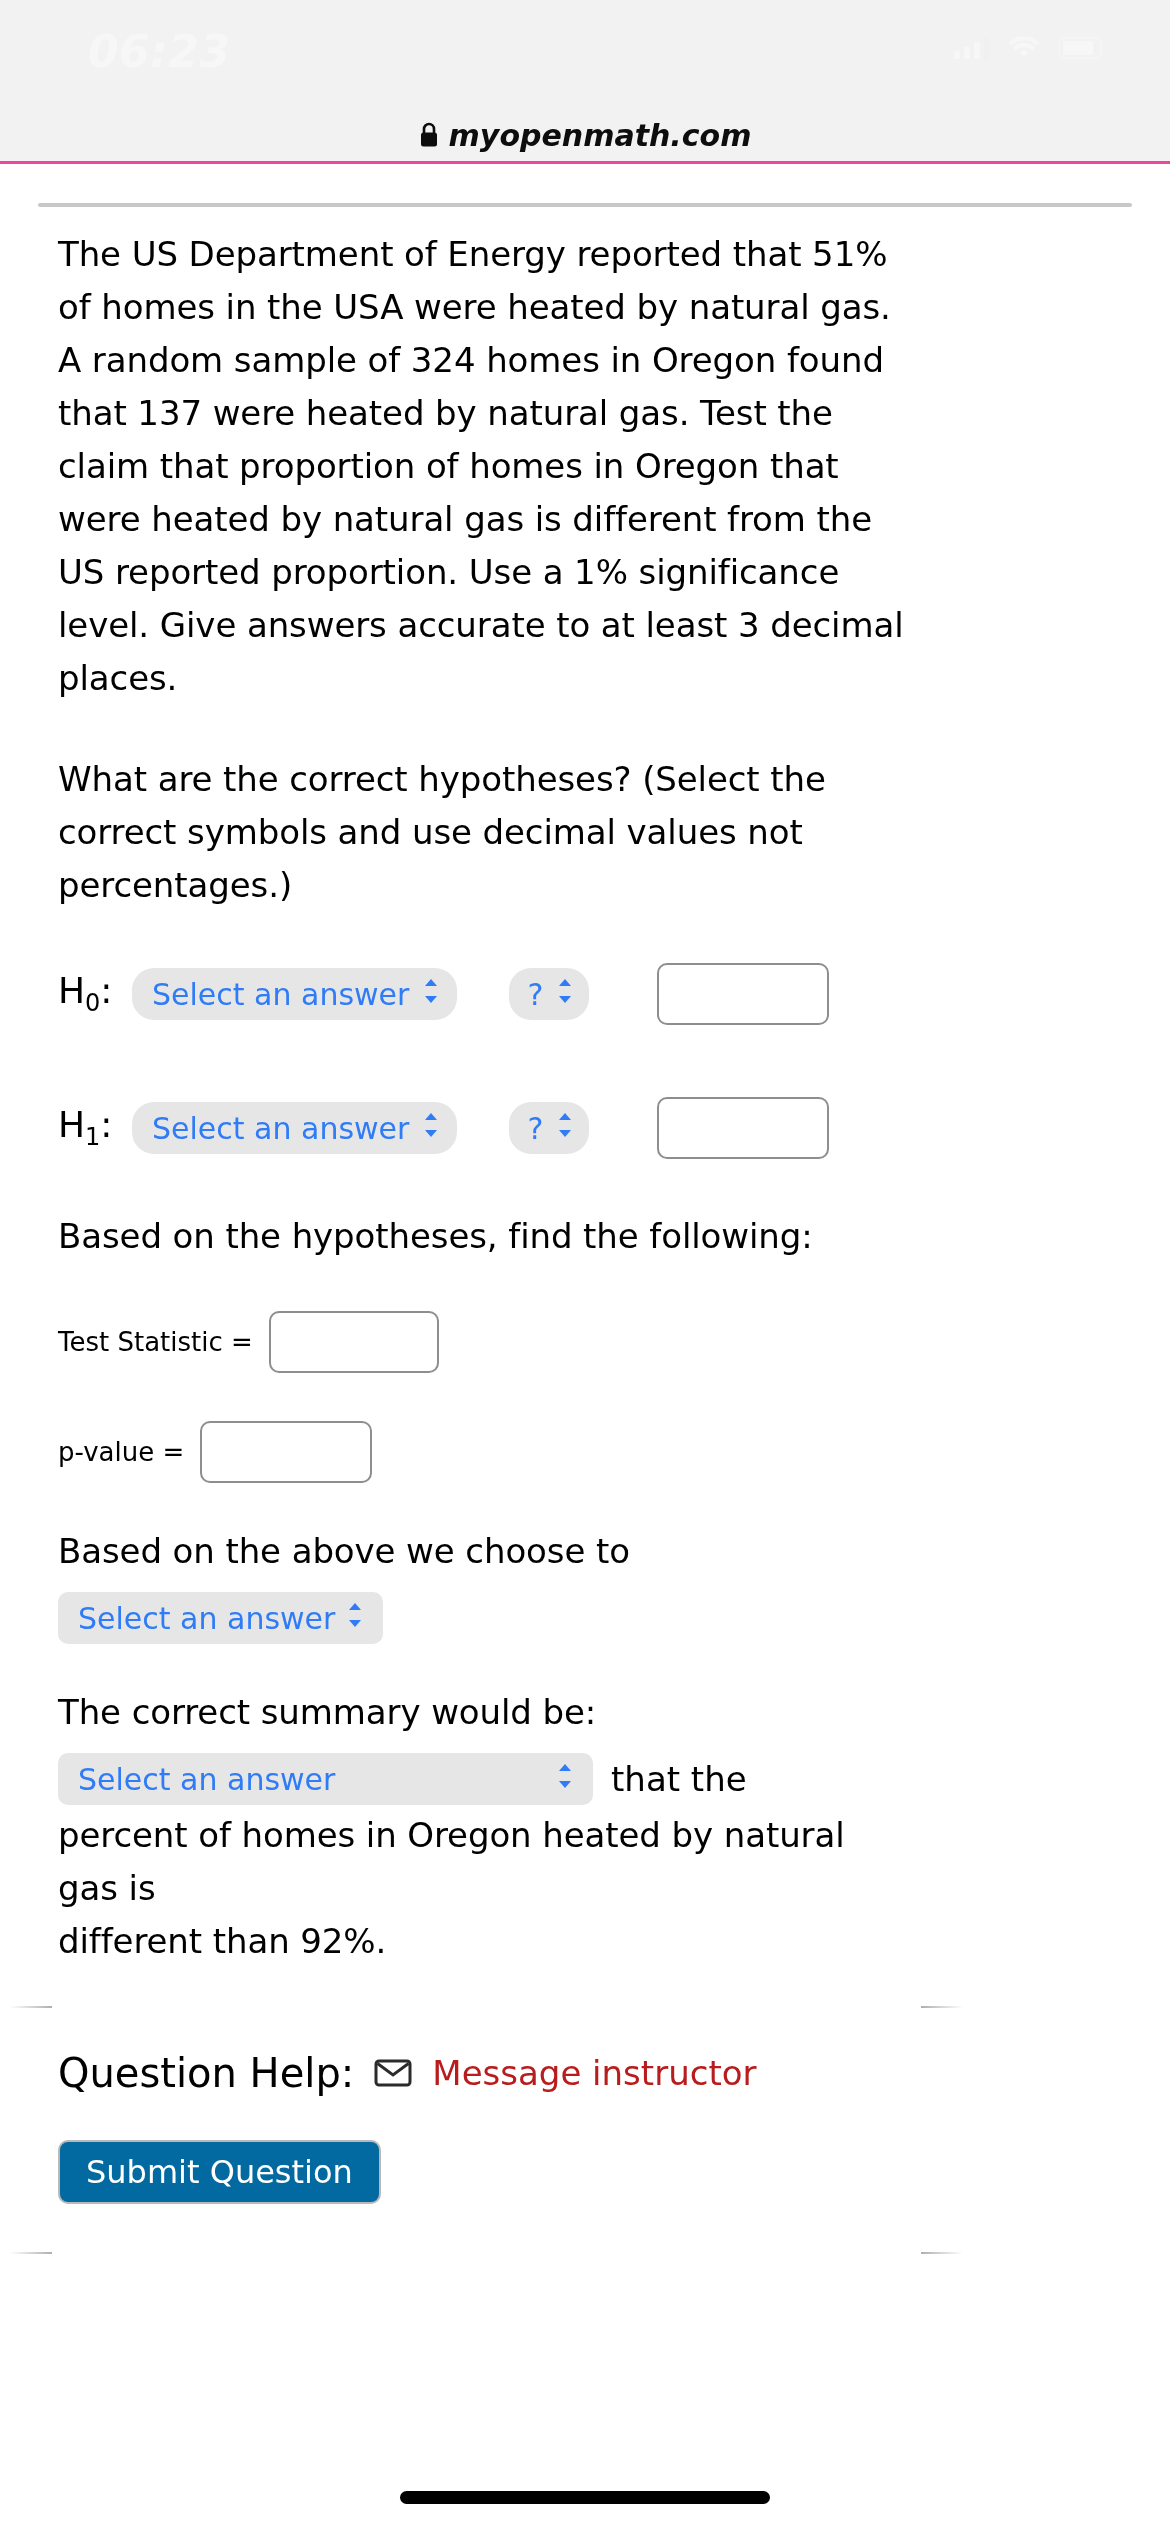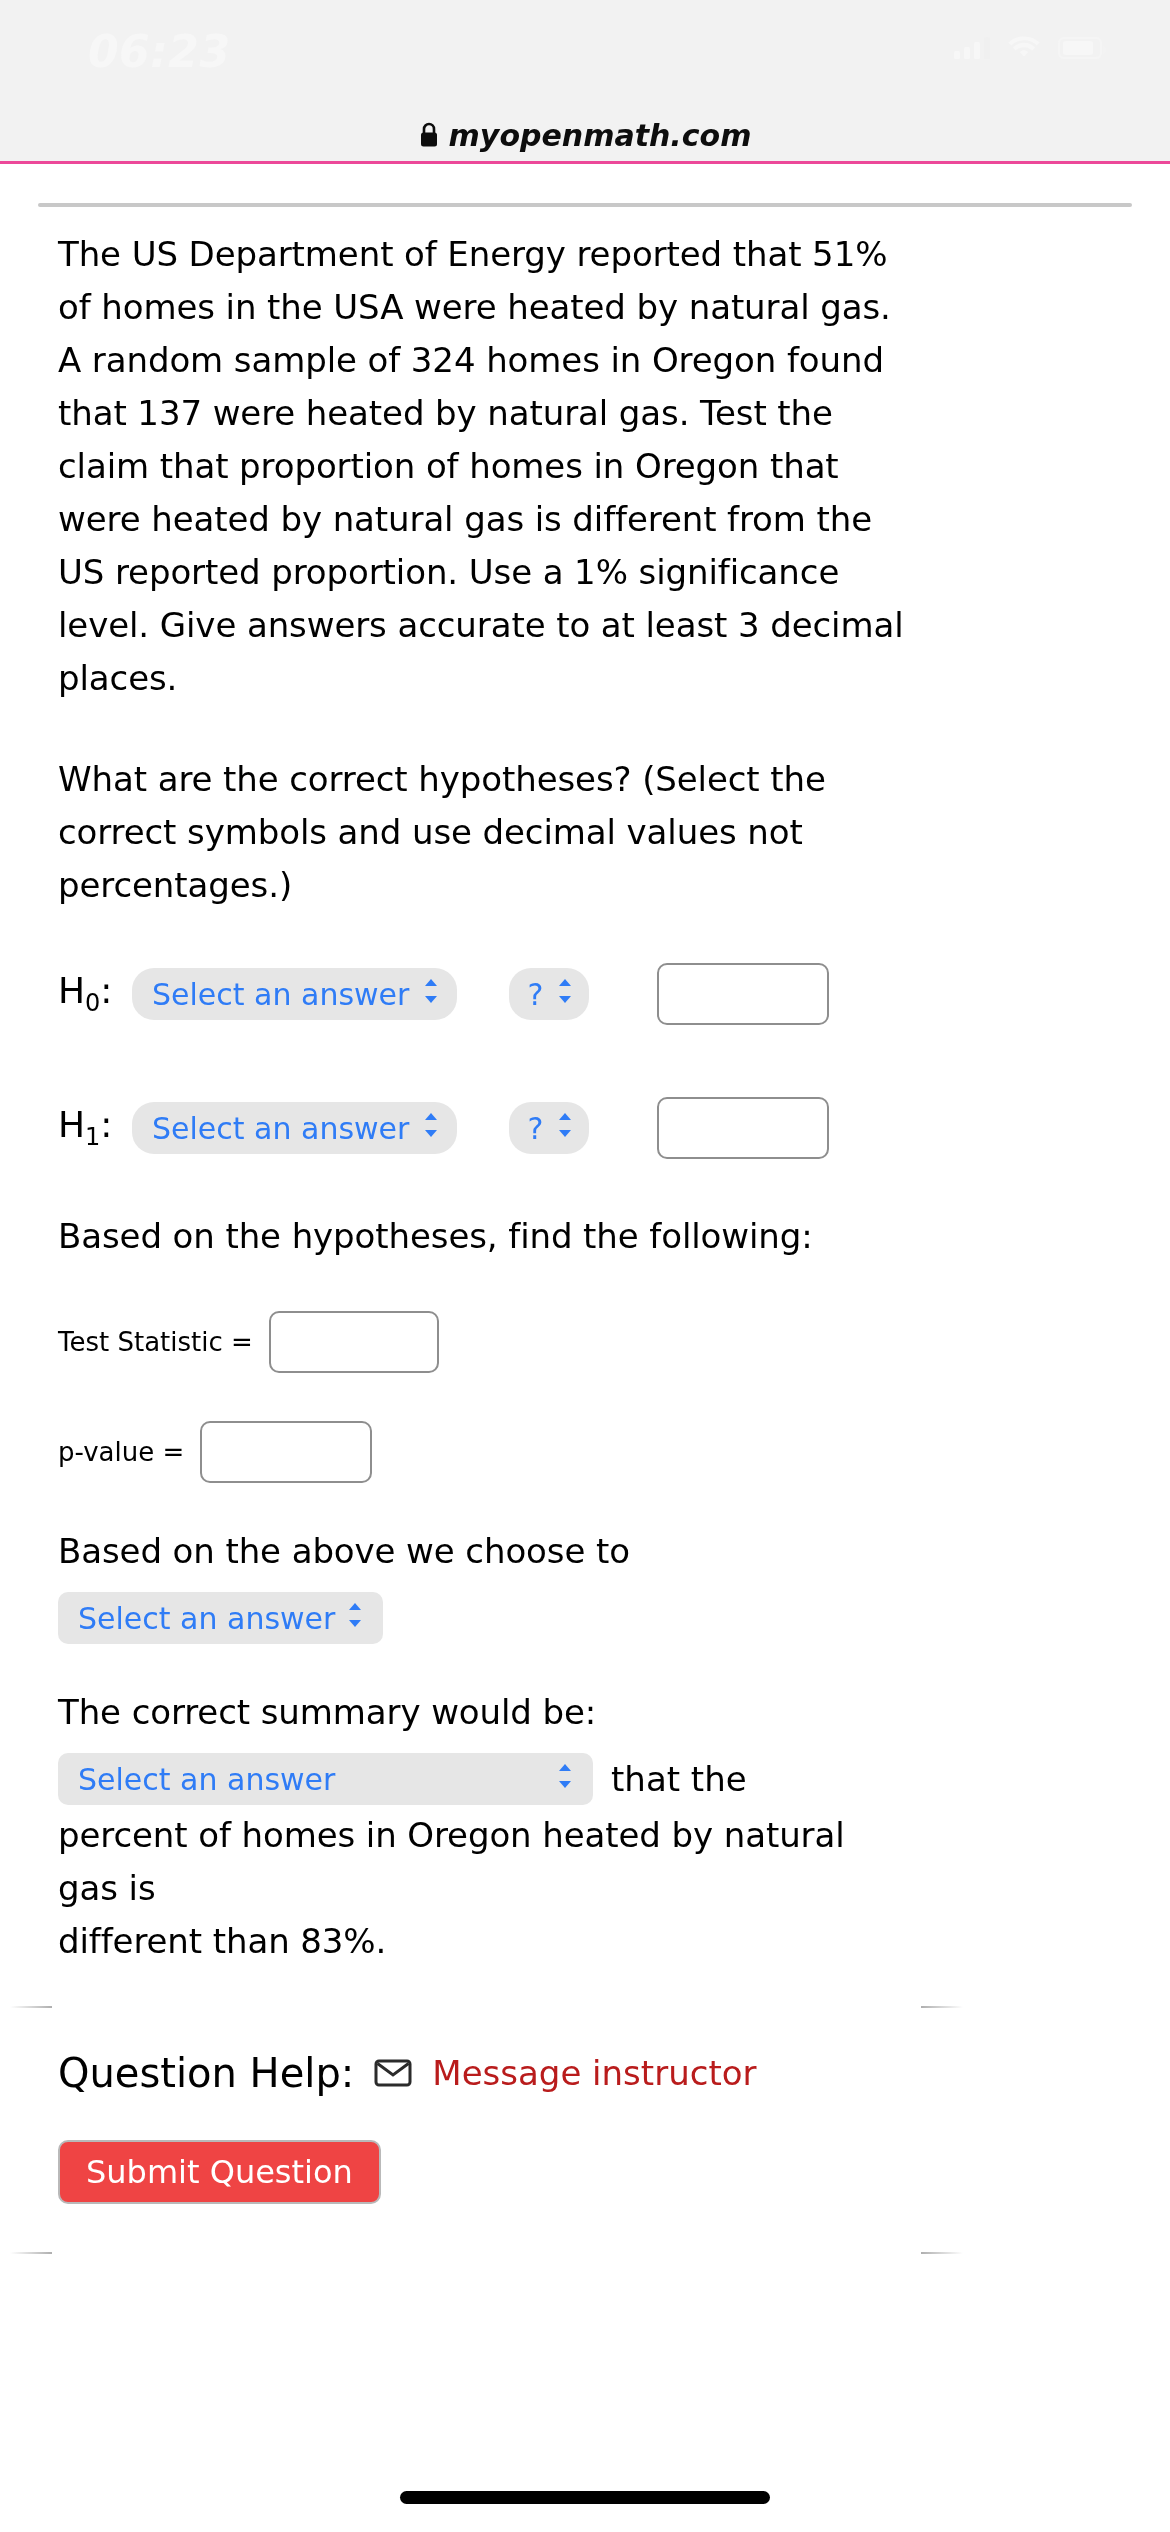--- a/index.html
+++ b/index.html
@@ -153,21 +153,21 @@
 
   .help-row{ display:flex; align-items:center; gap:20px; }
   .help-label{ font-size:40px; color:#000; font-family:"DejaVu Sans", sans-serif;text-align:center; }
   .mail-icon svg{ display:block; }
   .msg-link{
     font-size:34px; color:#b91c1c; text-decoration:none;
     font-family:"DejaVu Sans", sans-serif; cursor:pointer;
   }
 
   .submit-btn{
-    background:#ef4444; color:#fff;
+    background:#0369a1; color:#fff;
     border:2px solid #b9b9b9; border-radius:10px;
     height:64px; padding:0 26px;
     font-size:32px; font-family:"DejaVu Sans", sans-serif;
     display:inline-flex; align-items:center; cursor:pointer;
   }
 
   
   .home-indicator{
     position:absolute; left:50%; transform:translateX(-50%);
     bottom:28px; width:370px; height:13px;
@@ -338,21 +338,21 @@
           <path d="M10 27l-6-7h12z" fill="#2f7cf6"></path>
         </svg>
       </span>
     </div>
     <span class="trailing-text">that the</span>
   </div>
 
   <div style="height:4px"></div>
 
   <p class="para">percent of homes in Oregon heated by natural gas is</p>
-  <p class="para">different than 83%.</p>
+  <p class="para">different than 92%.</p>
 
   <div style="height:38px"></div>
 
   <div class="stub-rule"></div>
 
   <div style="height:42px"></div>
 
   <div class="help-row">
     <span class="help-label">Question Help:</span>
     <span class="mail-icon">

